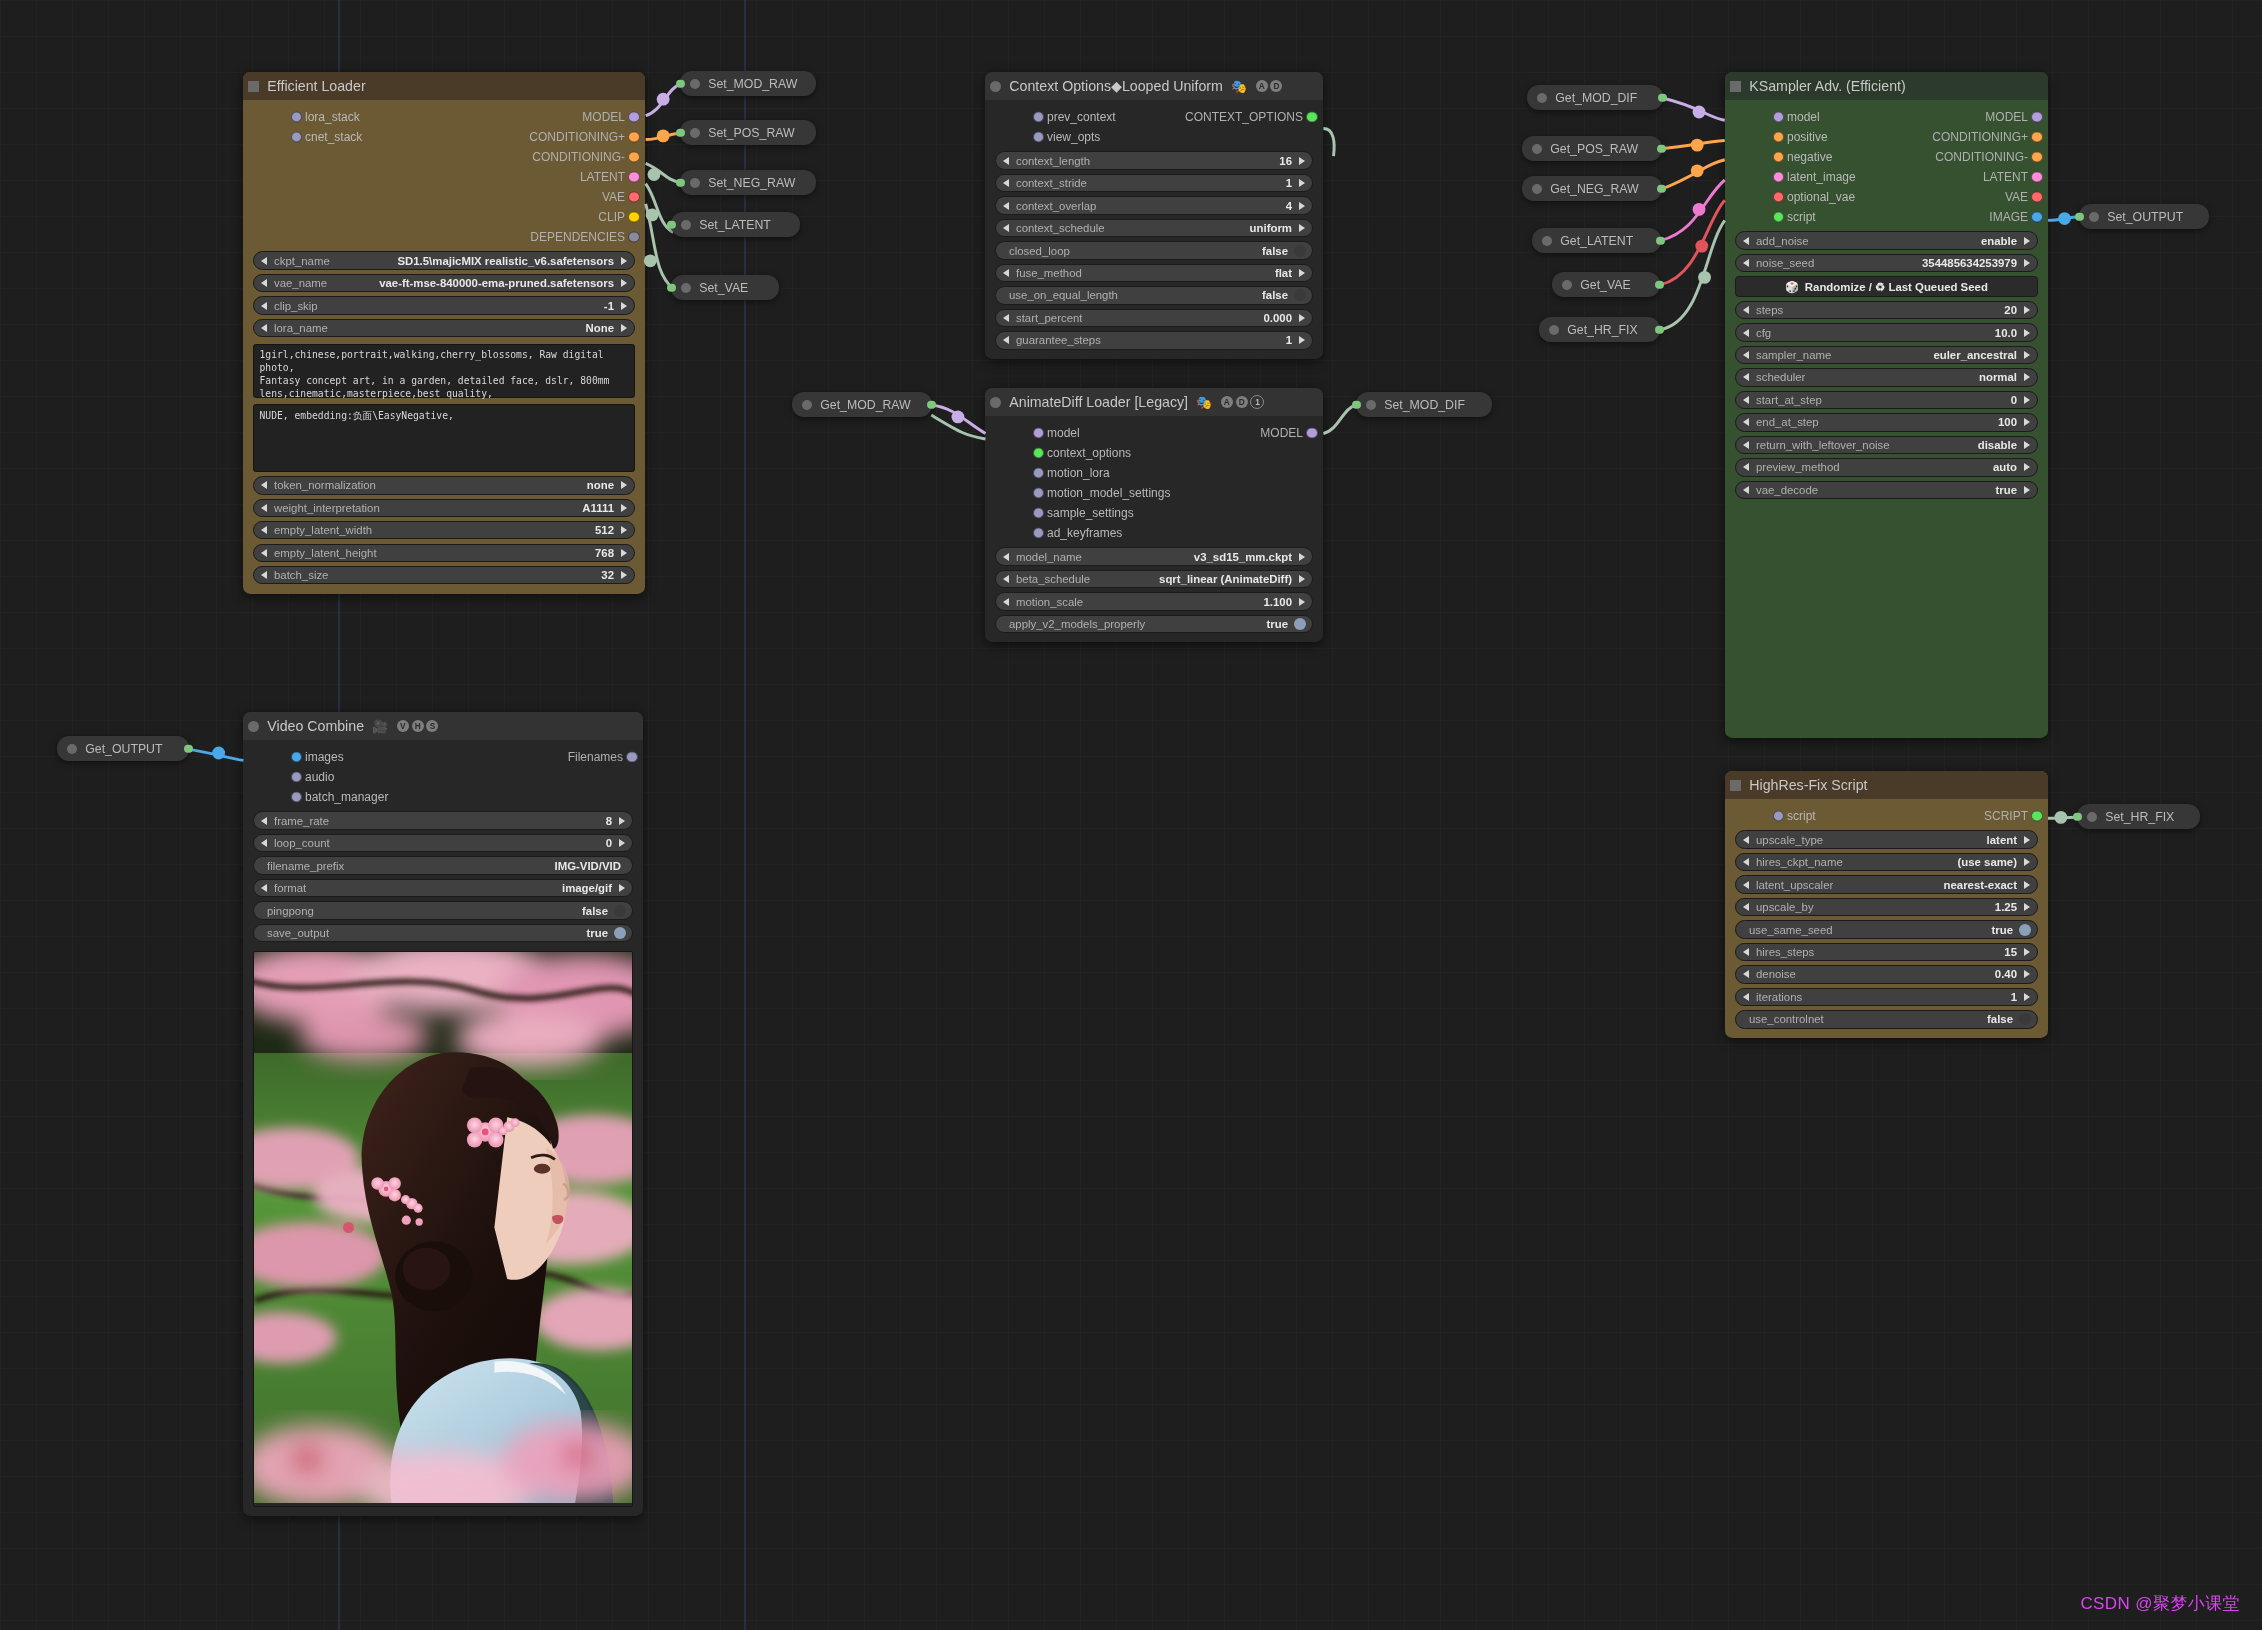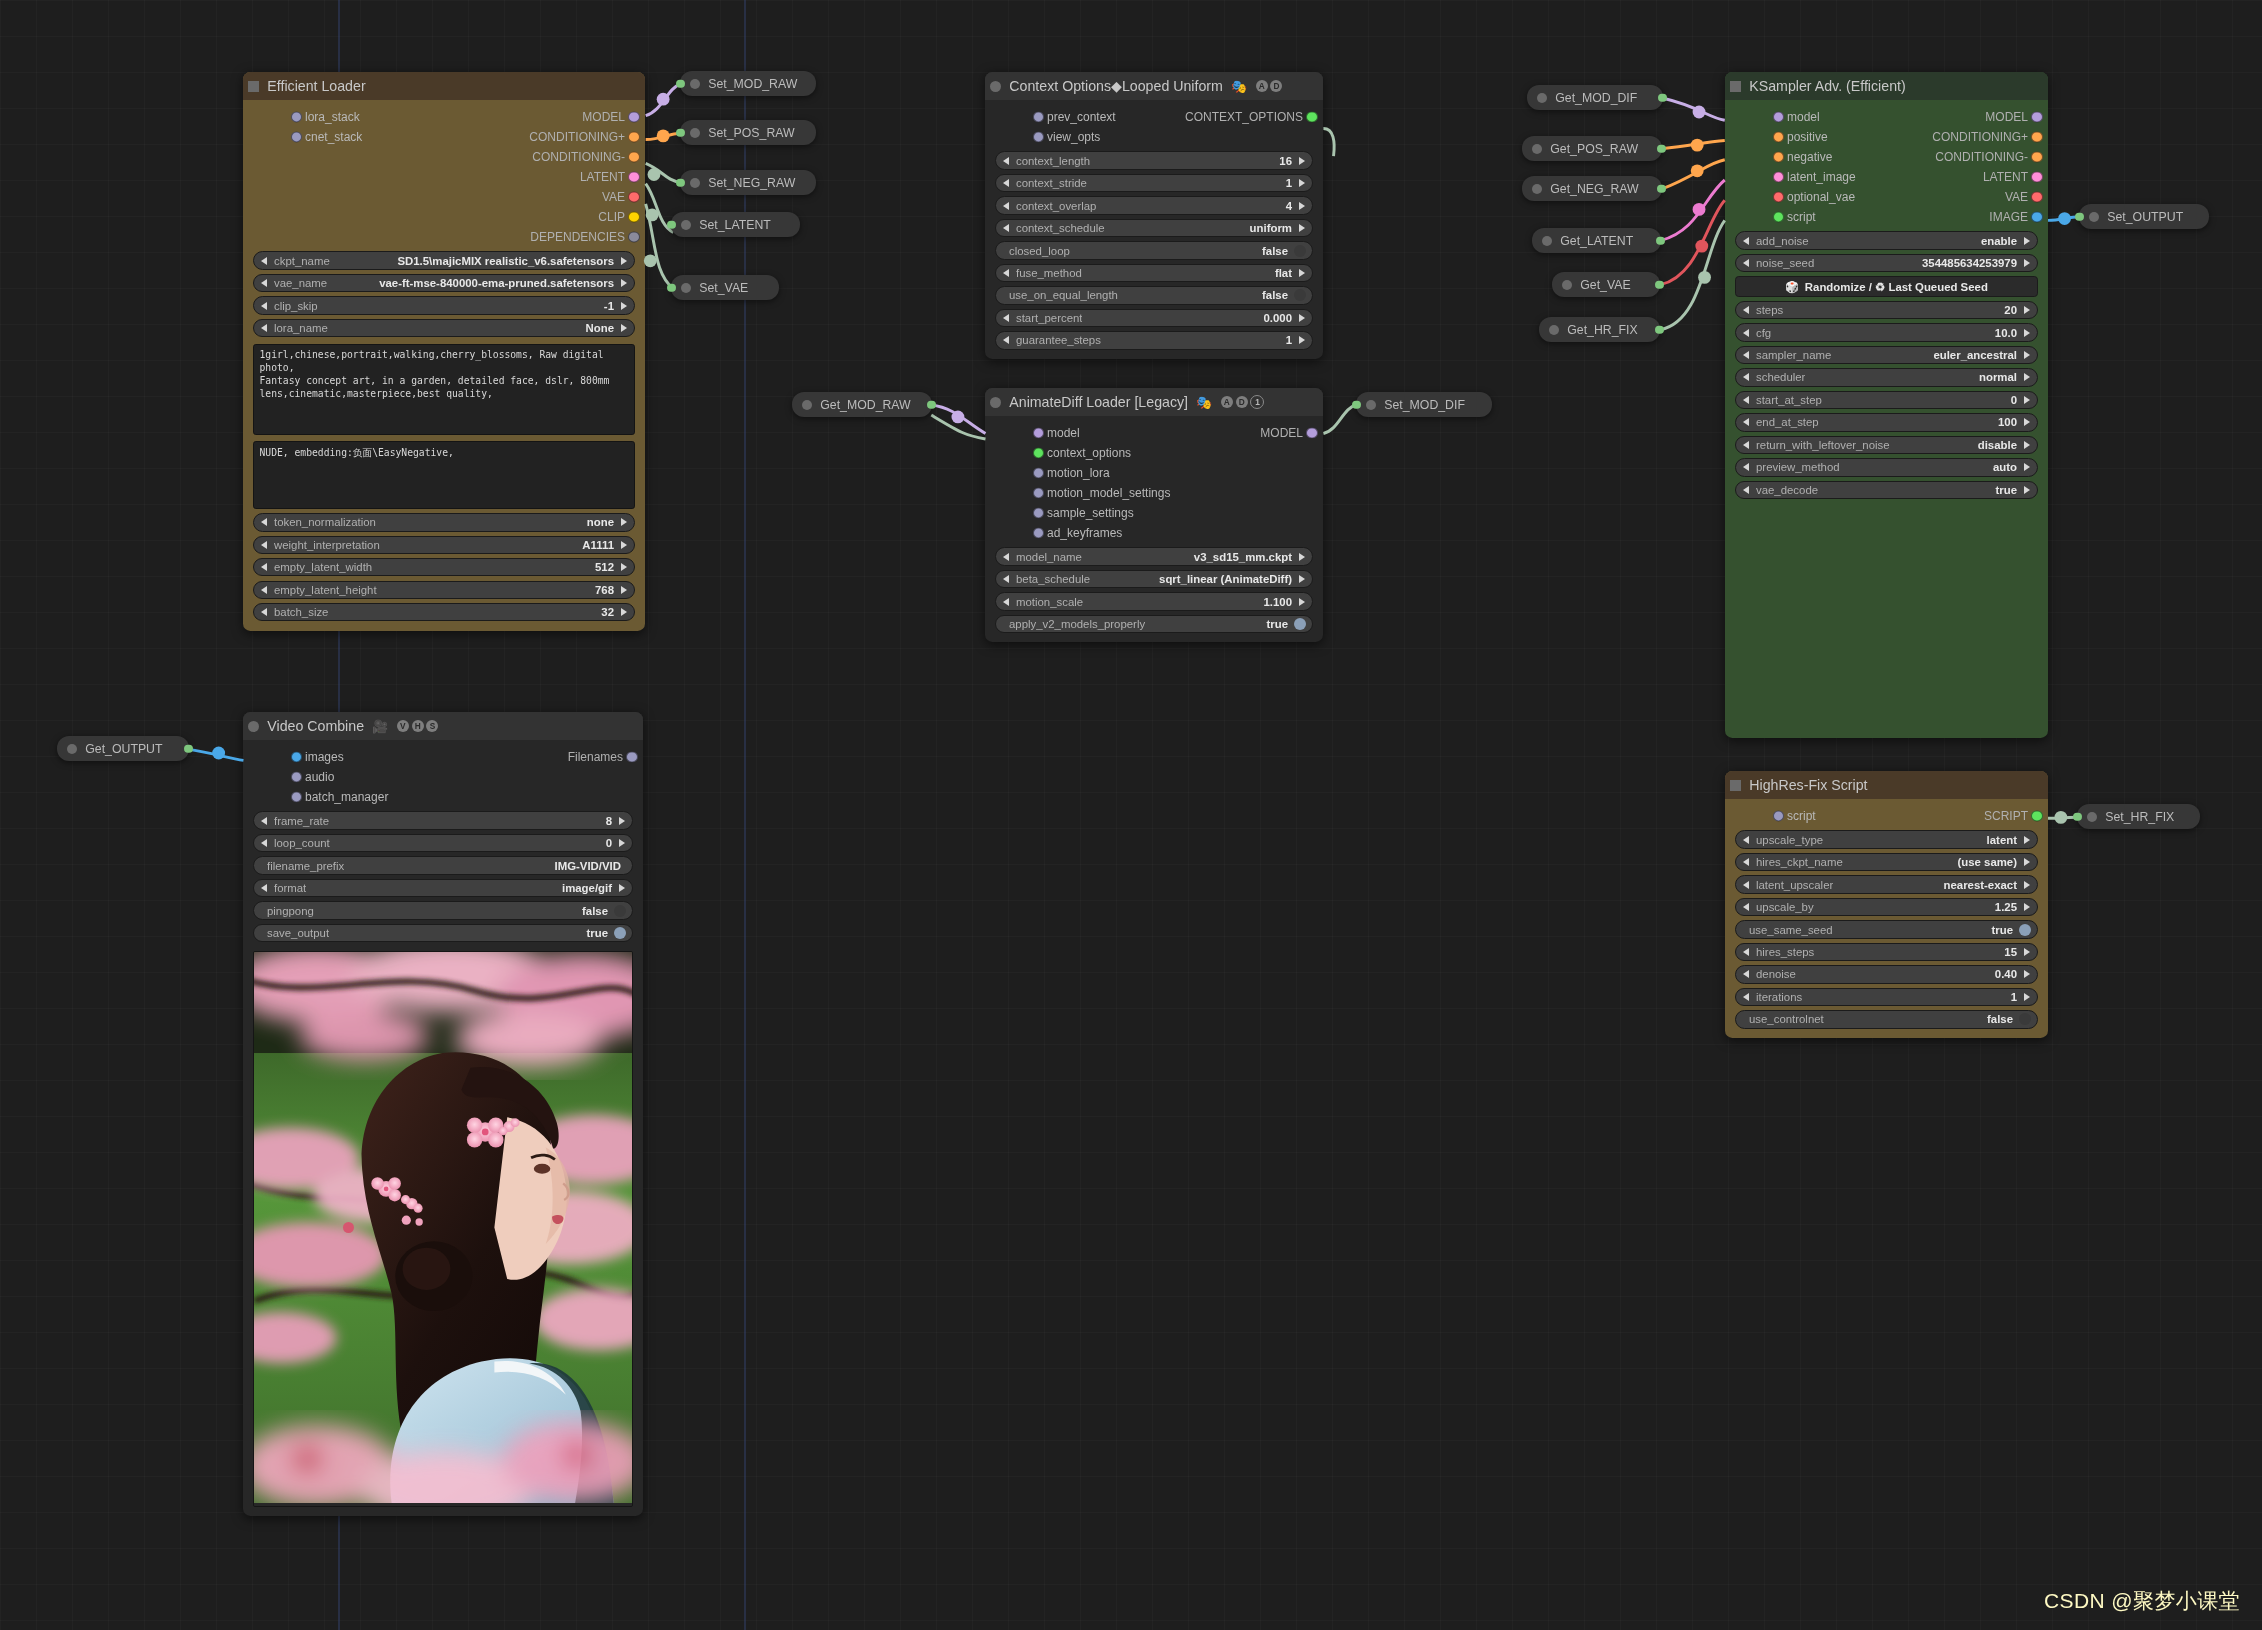--- a/index.html
+++ b/index.html
@@ -77,21 +77,21 @@
   .pill .io.l{left:-3.7px;} .pill .io.r{right:-3.7px;}
 
   
   .preview{margin:8.3px 10px 0 10px;border-radius:1.8px;overflow:hidden;
       border:0.9px solid #151515;}
   .badges{display:flex;align-items:center;gap:2.8px;}
   .bdg{width:12px;height:12px;border-radius:50%;background:#7e7e7e;color:#2a2a2a;
       font-size:8.3px;display:flex;align-items:center;justify-content:center;
       font-weight:bold;line-height:1;}
   .mask{font-size:13px;line-height:1;}
-  .watermark{position:absolute;right:23px;bottom:16.5px;color:#fef9c3;font-size:21px;
+  .watermark{position:absolute;right:23px;bottom:16.5px;color:#d946ef;font-size:17px;
       letter-spacing:0.4px;}
 </style>
 </head>
 <body>
 
 <div id="canvas">
   <div class="vline" style="left:338px;"></div>
   <div class="vline" style="left:744px;"></div>
 </div>
 
@@ -154,21 +154,21 @@
         <span class="wv">-1</span>
         <span class="arrR"></span>
       </div>
       <div class="w">
         <span class="arrL"></span>
         <span class="wn">lora_name</span>
         <span class="wv">None</span>
         <span class="arrR"></span>
       </div>
     </div>
-    <div class="ta" style="height:91px;">1girl,chinese,portrait,walking,cherry_blossoms, Raw digital photo,
+    <div class="ta" style="height:54px;">1girl,chinese,portrait,walking,cherry_blossoms, Raw digital photo,
 Fantasy concept art, in a garden, detailed face, dslr, 800mm
 lens,cinematic,masterpiece,best quality,</div>
     <div class="ta" style="height:68px;">NUDE, embedding:负面\EasyNegative,</div>
     <div class="wrap">
       <div class="w">
         <span class="arrL"></span>
         <span class="wn">token_normalization</span>
         <span class="wv">none</span>
         <span class="arrR"></span>
       </div>

